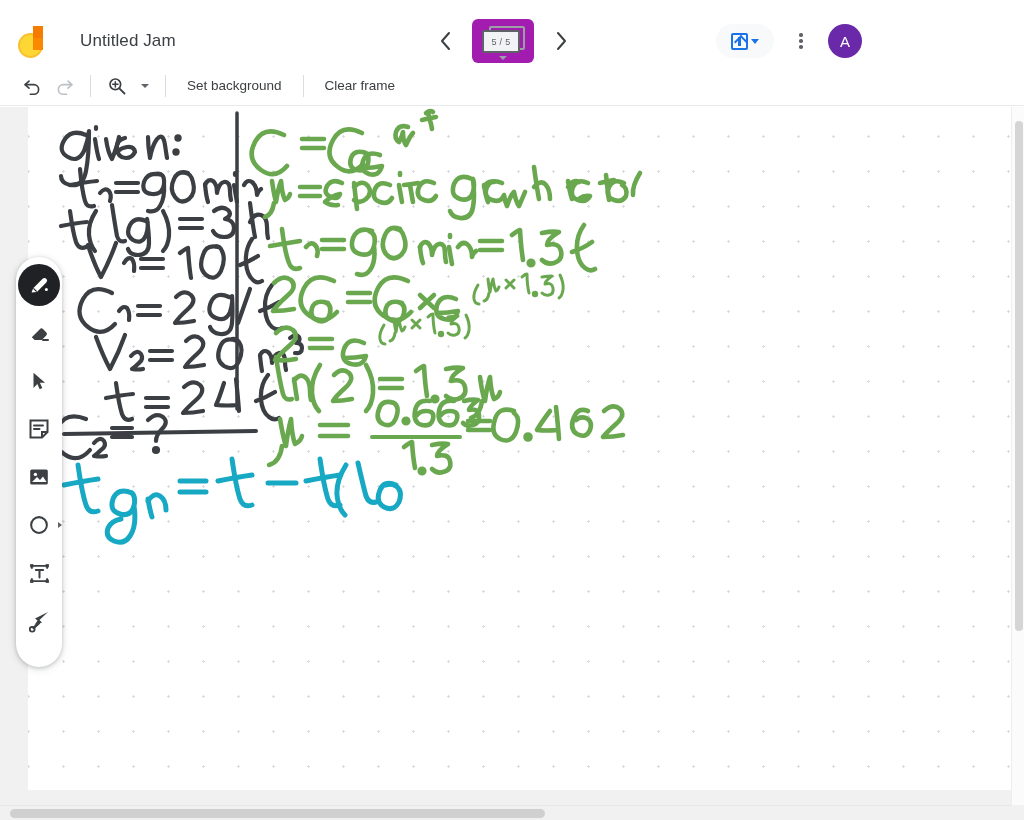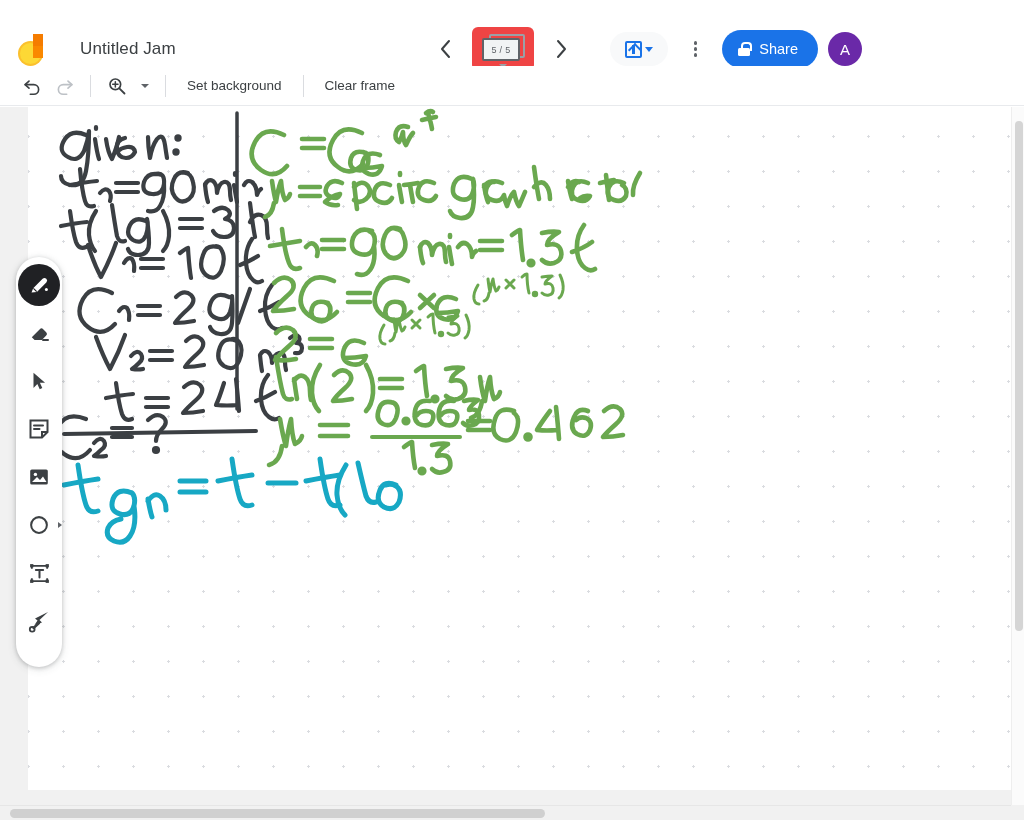--- a/index.html
+++ b/index.html
@@ -8,21 +8,21 @@
     background: #ffffff;
     font-family: "Liberation Sans", sans-serif;
     overflow: hidden;
   }
 
   
   .app { position: relative; width: 1024px; height: 820px; background: #fff; }
 
   
   .header {
-    position: absolute; top: 16px; left: 0;
+    position: absolute; top: 8px; left: 0;
     width: 876px; height: 66px;
     background: #ffffff;
     display: flex; align-items: center;
     border-bottom: 1px solid #ebebeb;
   }
   .logo-wrap {
     width: 40px; height: 40px; margin-left: 16px;
     position: relative; flex: none;
   }
   .logo-circle {
@@ -58,21 +58,21 @@
   }
   .chev {
     width: 34px; height: 34px; border-radius: 50%;
     display: flex; align-items: center; justify-content: center;
     color: #3c4043; font-size: 19px; font-weight: 400;
     background: transparent; cursor: pointer;
   }
   .frame-badge {
     position: relative;
     width: 62px; height: 44px; margin: 0 6px;
-    border-radius: 6px; background: #ef4444;
+    border-radius: 6px; background: #a21caf;
     display: flex; align-items: center; justify-content: center;
     cursor: pointer;
   }
   .frame-stack {
     position: absolute; left: 17px; top: 7px;
     width: 36px; height: 24px;
     border: 2px solid #9aa0a6; border-radius: 2px;
     background: transparent;
   }
   .frame-front {
@@ -291,24 +291,20 @@
         <span class="present-icon"></span>
         <span class="caret-sm"></span>
       </div>
 
       <div class="kebab">
         <i></i>
           <i></i>
           <i></i>
       </div>
 
-      <button class="share-btn">
-        <span class="lock-icon"></span>
-        <span>Share</span>
-      </button>
 
       <div class="avatar">
         <span>A</span>
       </div>
     </div>
   </div>
 
   <div class="subbar">
 
     <div class="tbtn">

